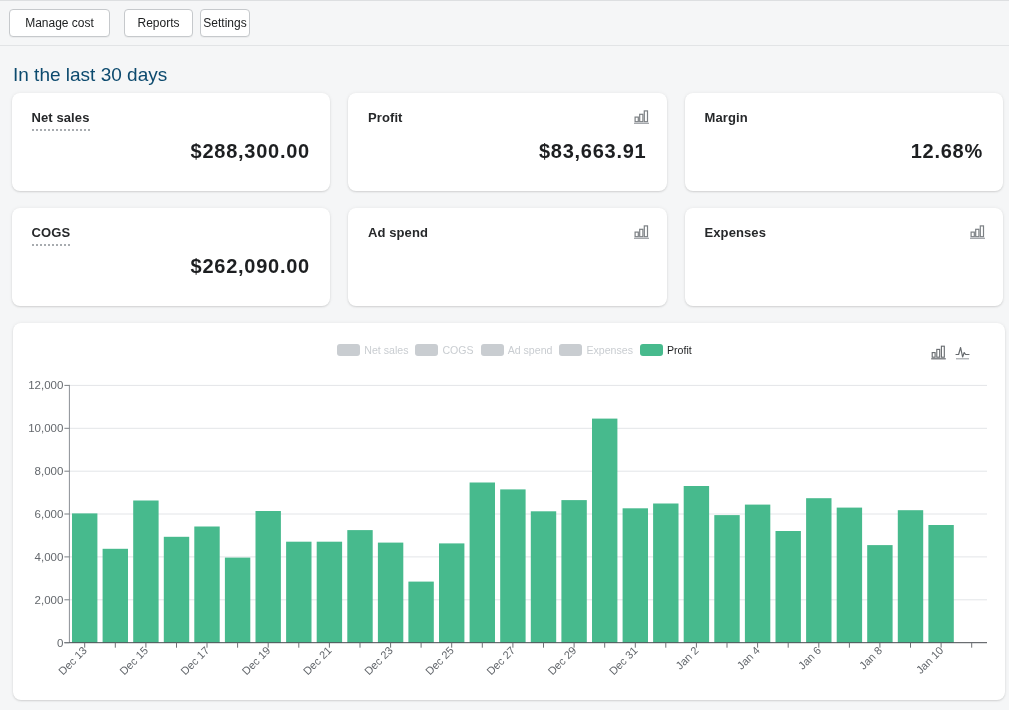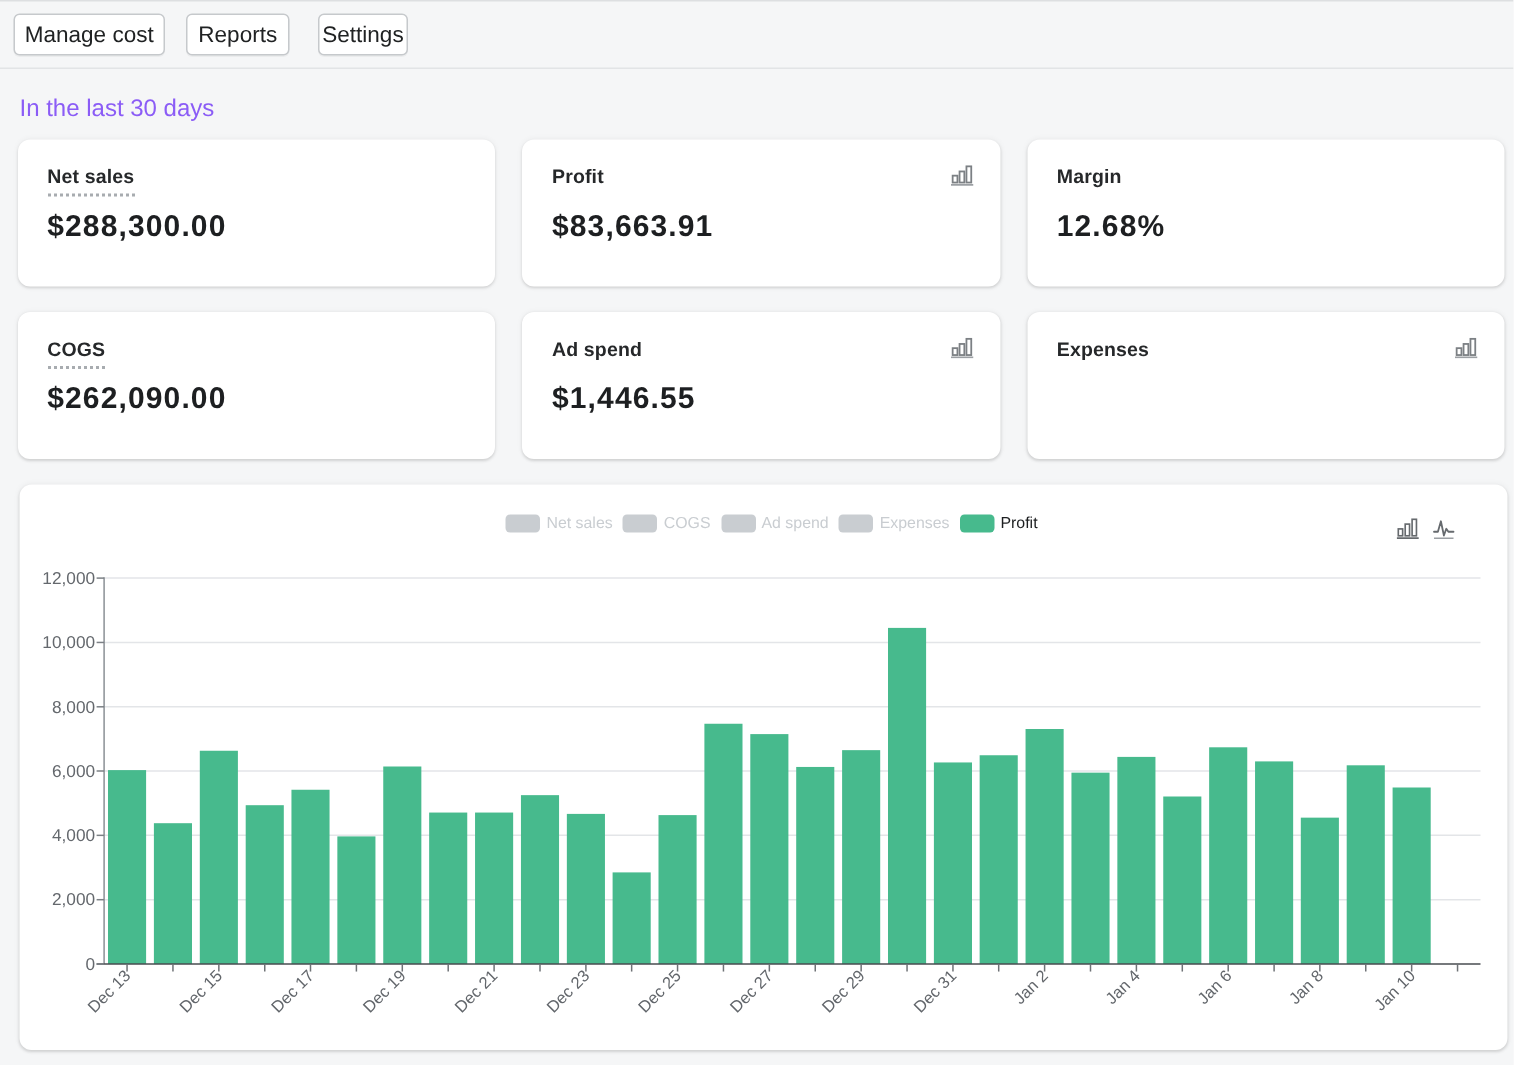--- a/index.html
+++ b/index.html
@@ -1,39 +1,39 @@
 <!DOCTYPE html>
 <html><head><meta charset="utf-8">
 <style>
 * { margin:0; padding:0; box-sizing:border-box; }
 html,body { width:1009px; height:710px; background:#f5f6f7; font-family:"Liberation Sans", sans-serif; overflow:hidden; }
 #page { position:relative; width:1009px; height:710px; border-top:1px solid #dddfe1; }
 .topbar { position:absolute; left:0; top:0; width:1009px; height:45px; border-bottom:1px solid #e2e4e6; }
 .btn { position:absolute; top:8px; height:28px; background:#fff; border:1px solid #c6c9cc; border-radius:4px;
-  box-shadow:0 1px 0 rgba(0,0,0,0.04); font-size:15px; color:#202223; font-weight:500;
+  box-shadow:0 1px 0 rgba(0,0,0,0.04); font-size:12px; color:#202223; font-weight:500;
   display:flex; align-items:center; justify-content:center; }
-.period { position:absolute; left:13px; top:63px; font-size:16px; color:#8b5cf6; }
+.period { position:absolute; left:13px; top:63px; font-size:19px; color:#0c4a6e; }
 .card { position:absolute; width:318.5px; height:98px; background:#fff; border-radius:8px;
   box-shadow:0 0 4px rgba(23,24,24,0.05), 0 1px 2px rgba(0,0,0,0.13); padding:17px 20px; }
 .clabel { font-size:13px; font-weight:600; color:#26282a; letter-spacing:0.1px; }
-.cvalue { margin-top:15px; font-size:20px; font-weight:700; color:#1d1f21; letter-spacing:0.75px; }
+.cvalue { margin-top:15px; font-size:20px; font-weight:700; color:#1d1f21; letter-spacing:0.75px;text-align:right; }
 .cicon { position:absolute; right:18px; top:16px; }
 .chartcard { position:absolute; left:12.5px; top:322px; width:992.5px; height:377px; background:#fff; border-radius:8px;
   box-shadow:0 0 4px rgba(23,24,24,0.05), 0 1px 2px rgba(0,0,0,0.13); }
 .legend { position:absolute; left:0; top:342px; width:1029px; text-align:center; font-size:10.6px; }
 .litem { display:inline-flex; align-items:center; margin:0 3.5px; vertical-align:middle; }
 .lsw { display:inline-block; width:23px; height:12px; border-radius:3px; margin-right:4px; }
 .toolbox { position:absolute; left:931px; top:344px; width:60px; display:flex; gap:9px; }
 </style></head>
 <body>
 <div id="page">
 <div class="topbar">
   <div class="btn" style="left:9px;   width:101px;">Manage cost</div>
   <div class="btn" style="left:124px; width:69px;">Reports</div>
-  <div class="btn" style="left:212px; width:60px;">Settings</div>
+  <div class="btn" style="left:200px; width:50px;">Settings</div>
 </div>
 <div class="period">In the last 30 days</div>
 <div style="position:absolute;left:11.5px;top:92px;">
       <div class="card">
         <div class="clabel"><span style="border-bottom:2px dotted #a8acb0;padding-bottom:4px;">Net sales</span></div>
         <div class="cvalue">$288,300.00</div>
       </div>
     </div>
 <div style="position:absolute;left:348px;top:92px;">
       <div class="card">
@@ -61,21 +61,20 @@
     </div>
 <div style="position:absolute;left:348px;top:207px;">
       <div class="card">
         <div class="cicon"><svg width="15" height="15" viewBox="0 0 15 15" fill="none">
             <rect x="1.1" y="8.1" width="3.2" height="4.6" stroke="#7c8084" stroke-width="1.2" fill="#fff"></rect>
             <rect x="5.7" y="5.3" width="3.2" height="7.4" stroke="#7c8084" stroke-width="1.2" fill="#fff"></rect>
             <rect x="10.3" y="1.9" width="3.2" height="10.8" stroke="#7c8084" stroke-width="1.2" fill="#fff"></rect>
             <line x1="0" y1="14.3" x2="15" y2="14.3" stroke="#9b9fa3" stroke-width="1.2"></line>
           </svg></div>
         <div class="clabel"><span style="padding-bottom:4px;">Ad spend</span></div>
-        <div class="cvalue">$1,446.55</div>
       </div>
     </div>
 <div style="position:absolute;left:684.5px;top:207px;">
       <div class="card">
         <div class="cicon"><svg width="15" height="15" viewBox="0 0 15 15" fill="none">
             <rect x="1.1" y="8.1" width="3.2" height="4.6" stroke="#7c8084" stroke-width="1.2" fill="#fff"></rect>
             <rect x="5.7" y="5.3" width="3.2" height="7.4" stroke="#7c8084" stroke-width="1.2" fill="#fff"></rect>
             <rect x="10.3" y="1.9" width="3.2" height="10.8" stroke="#7c8084" stroke-width="1.2" fill="#fff"></rect>
             <line x1="0" y1="14.3" x2="15" y2="14.3" stroke="#9b9fa3" stroke-width="1.2"></line>
           </svg></div>

